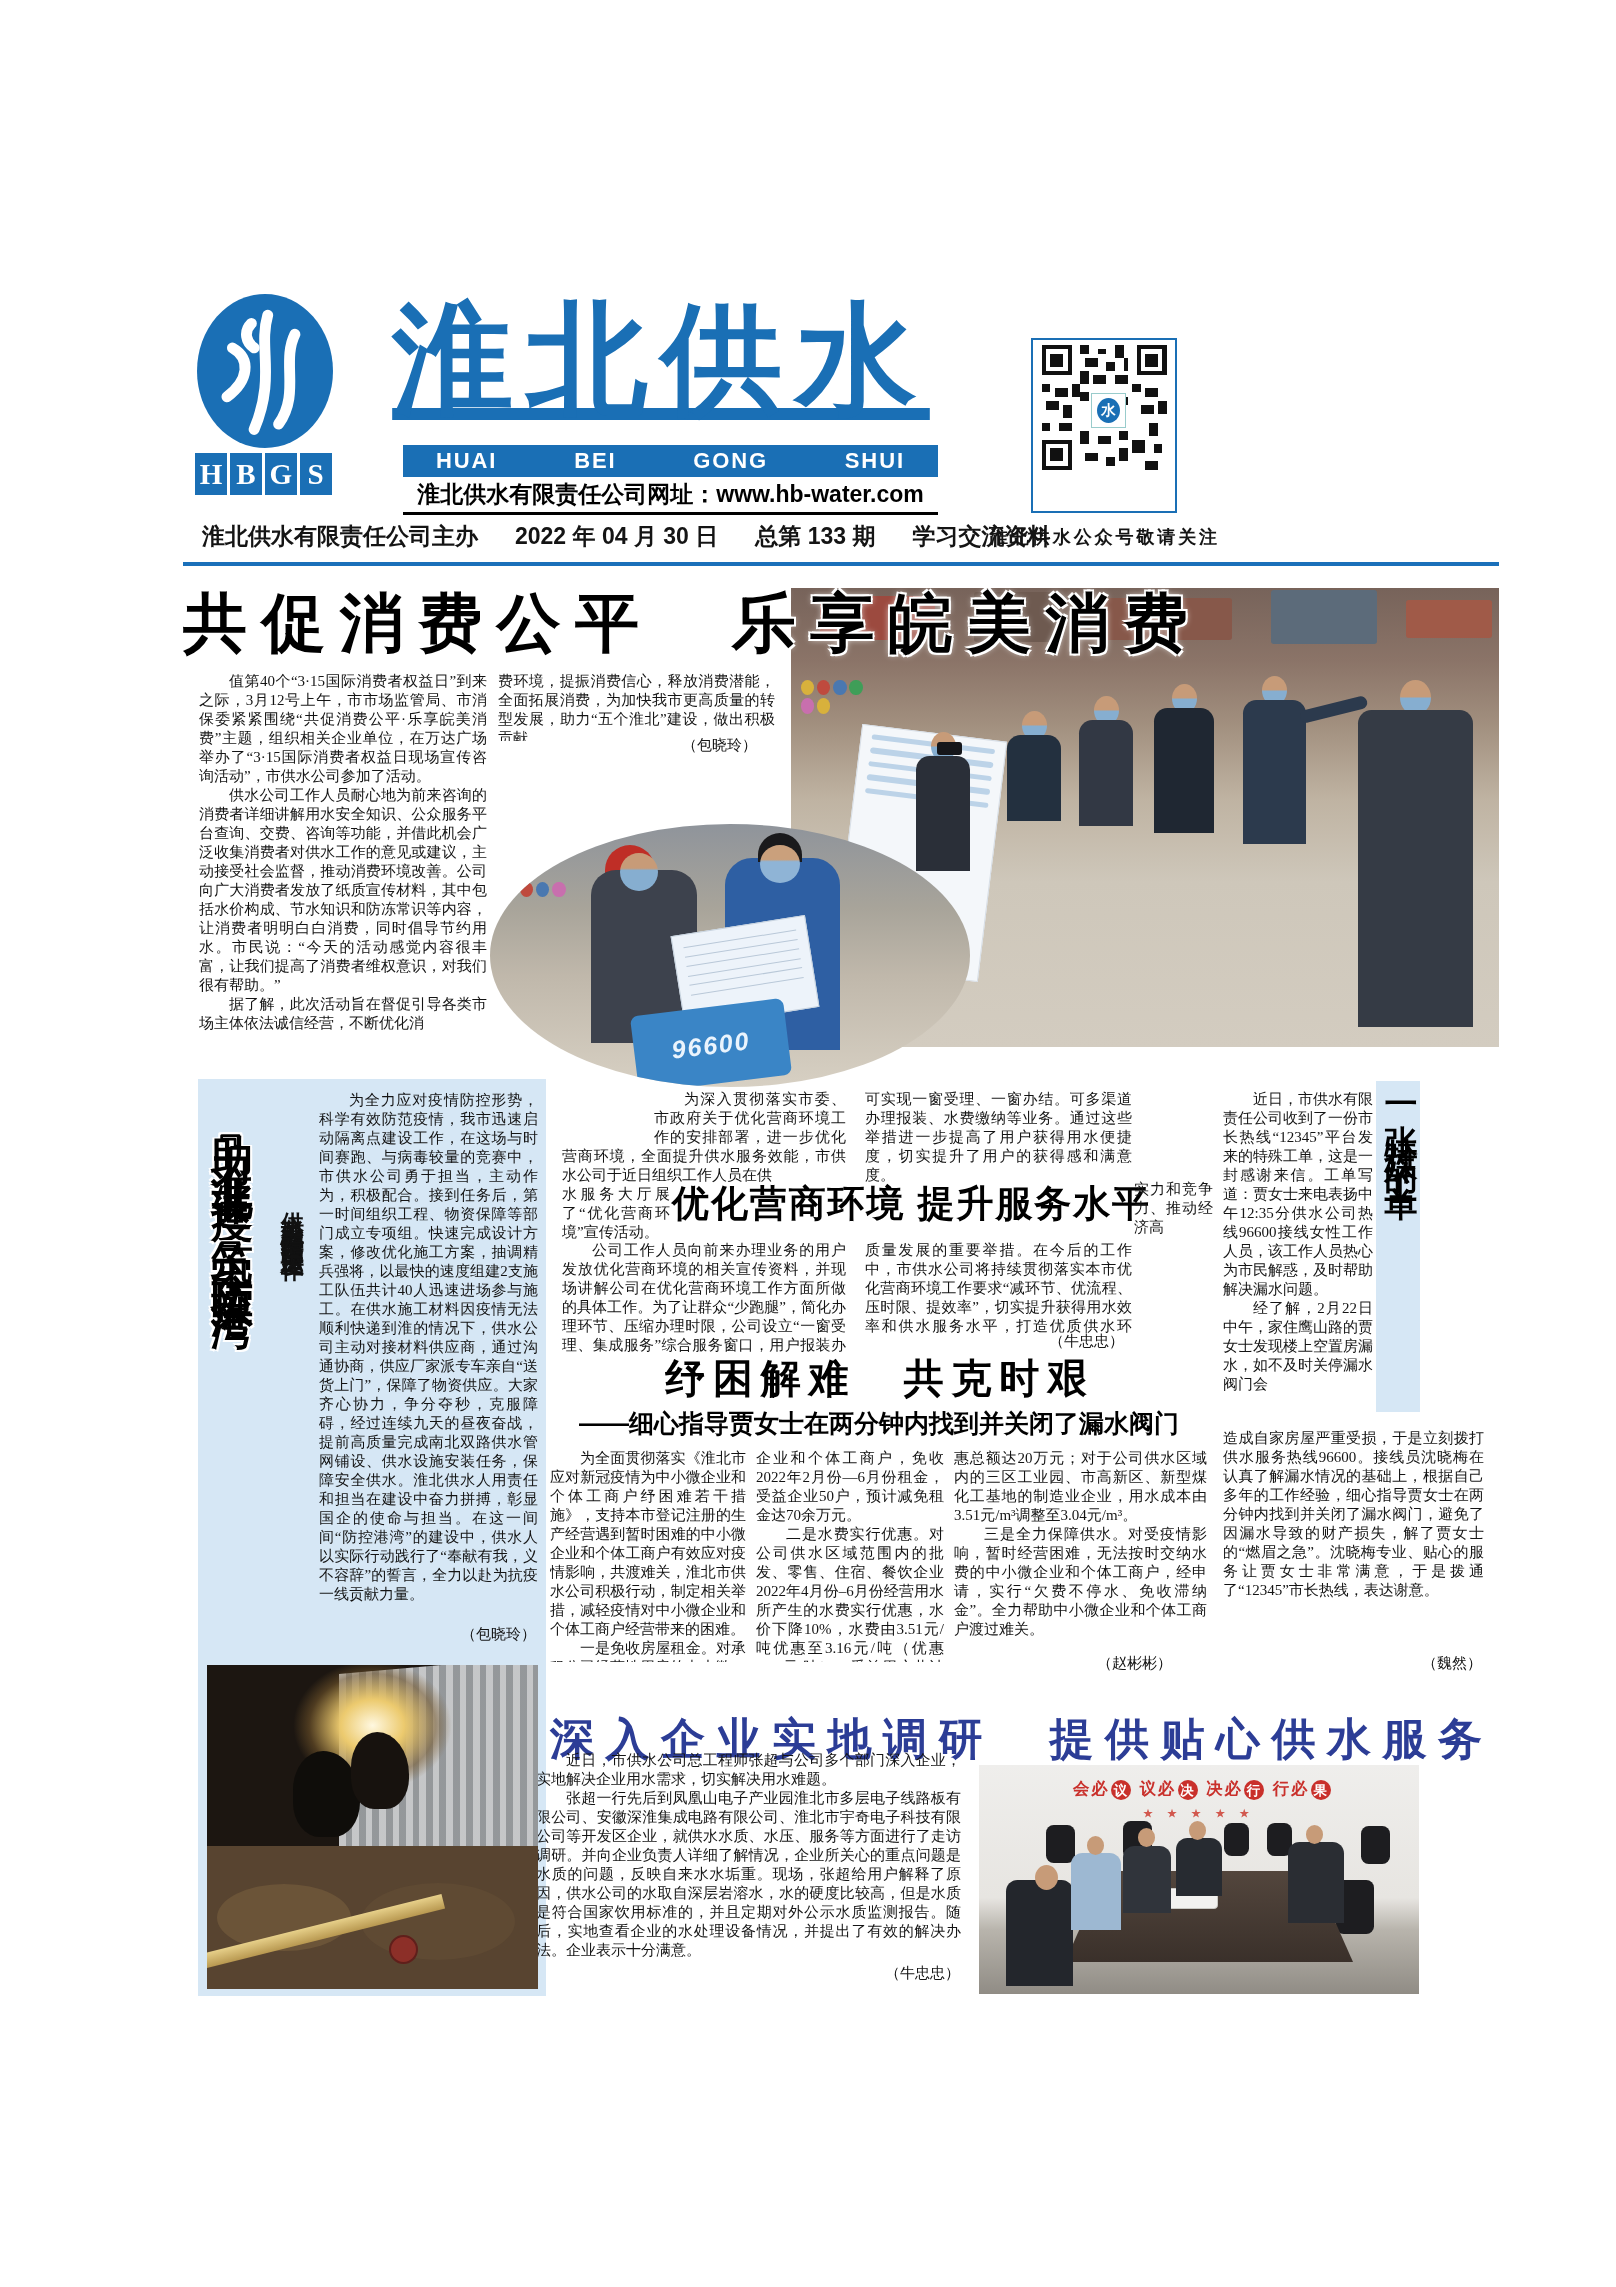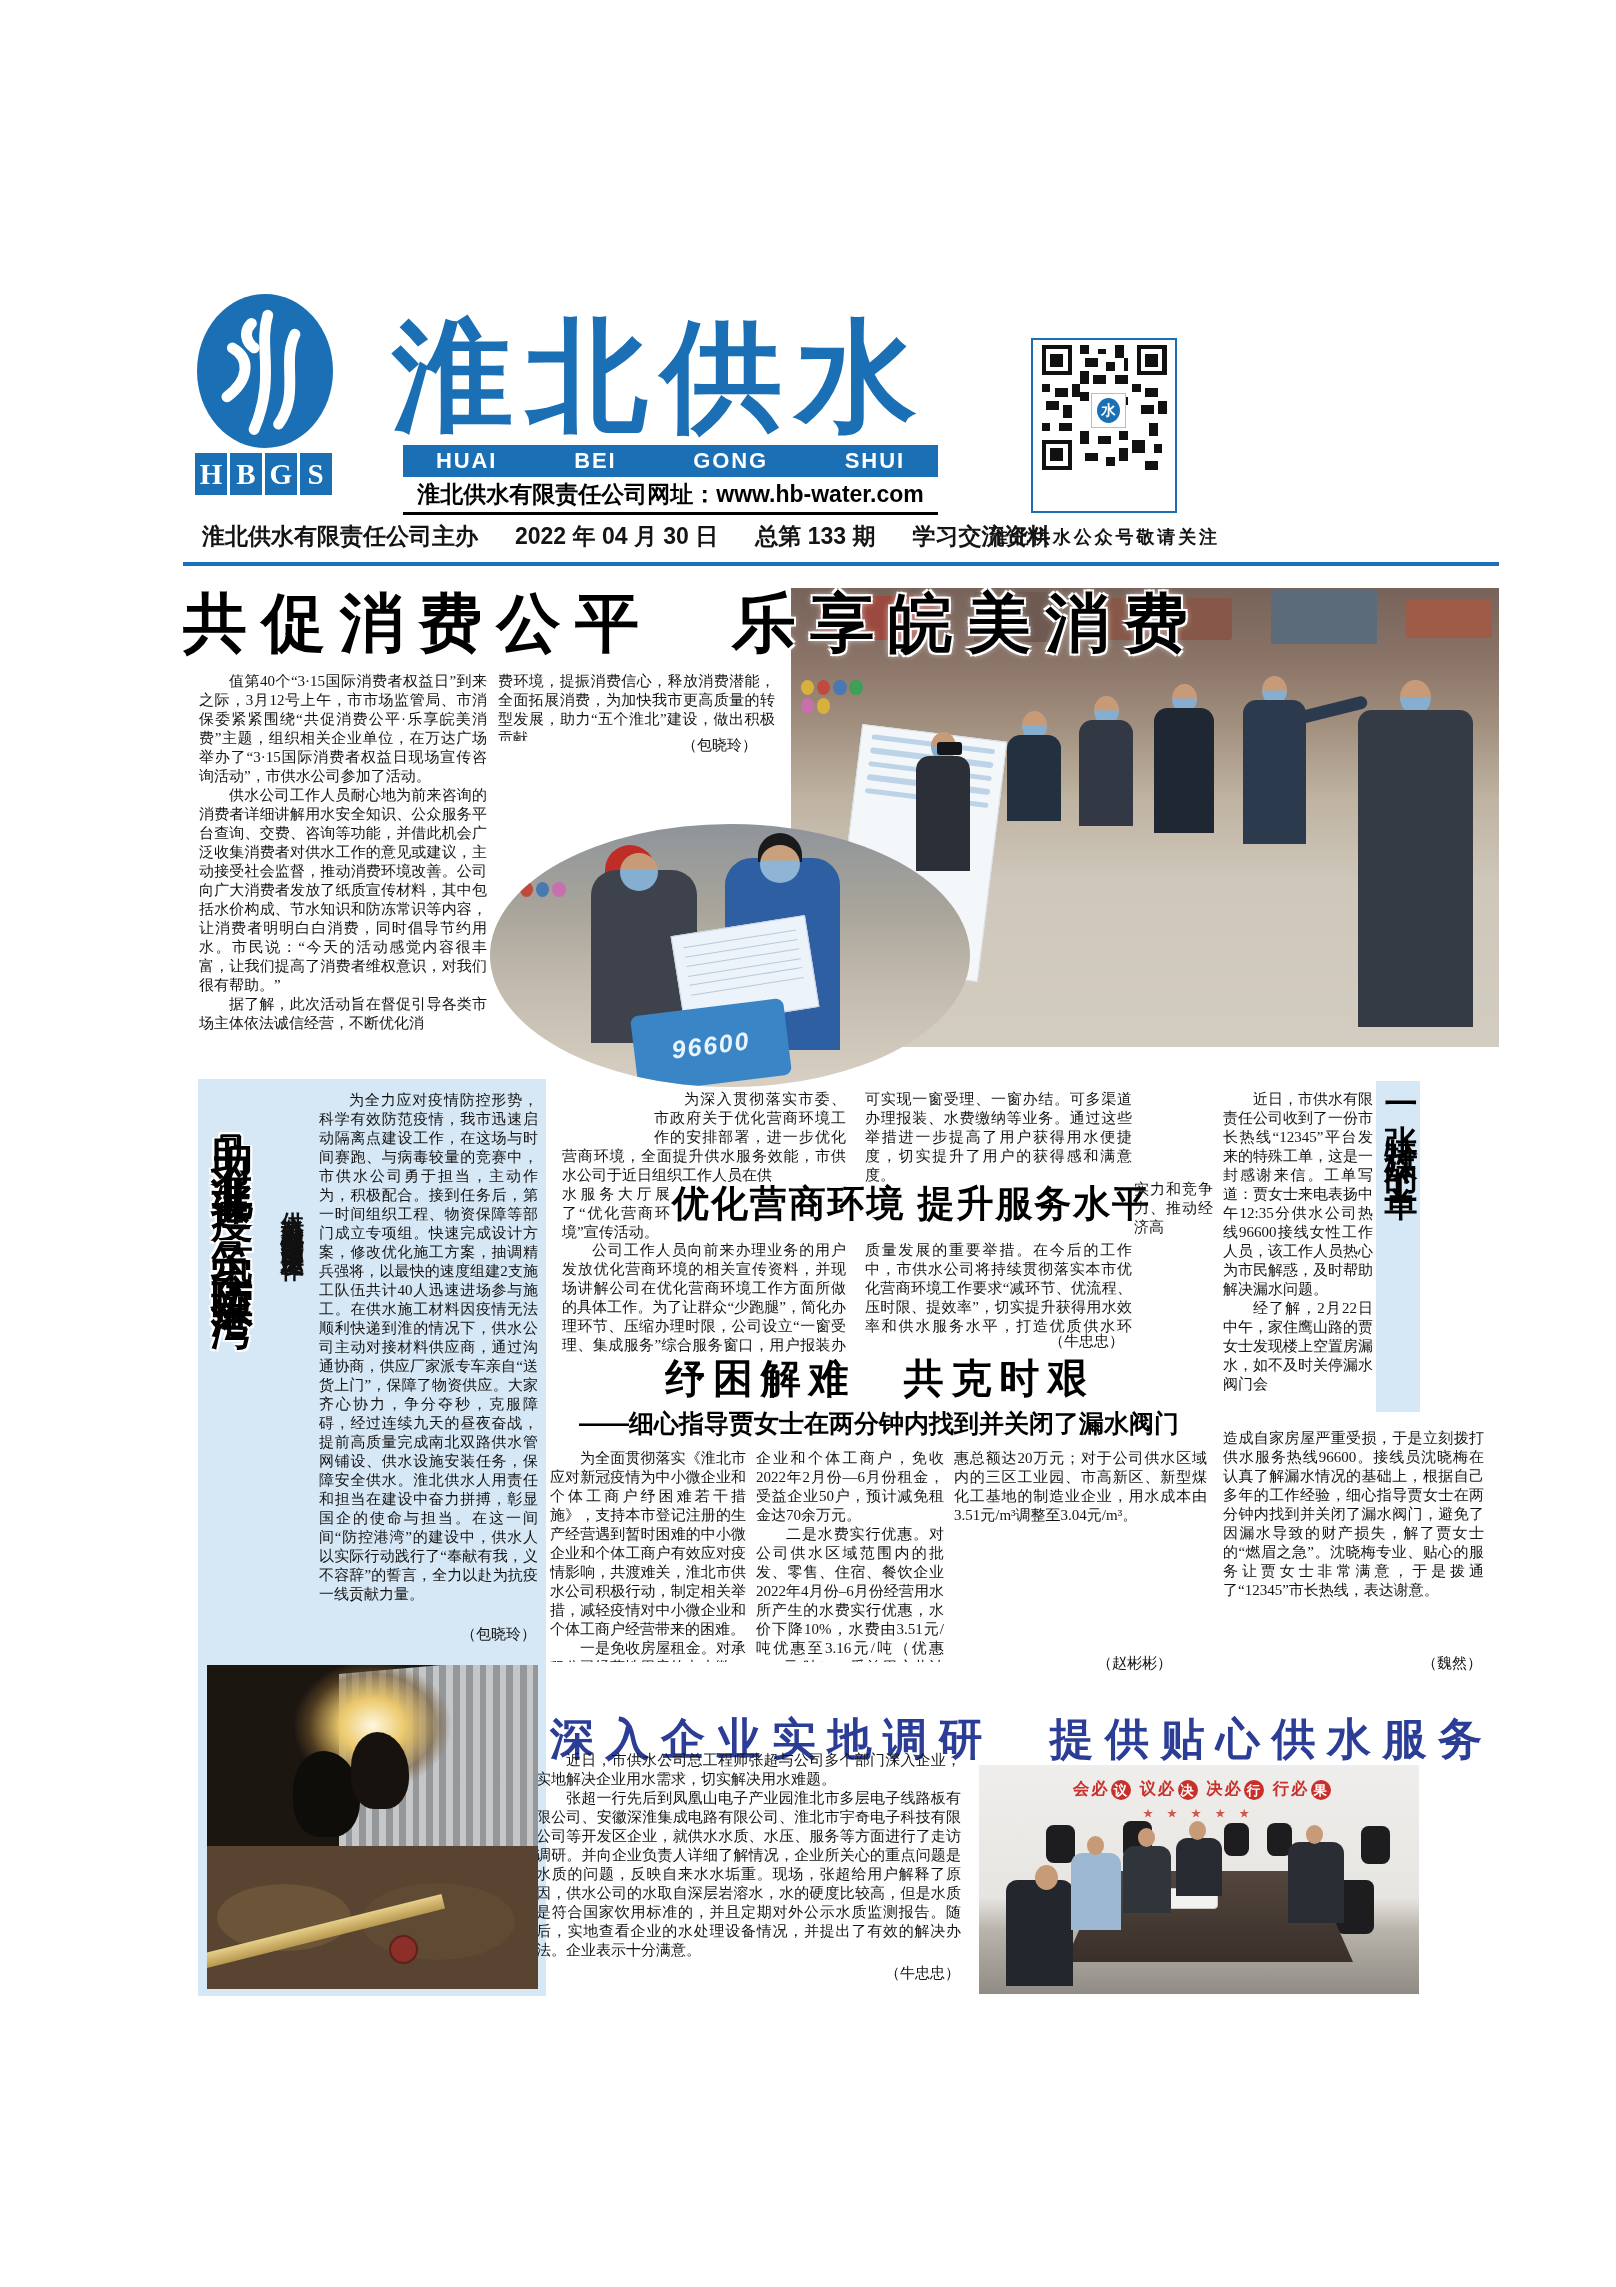--- a/index.html
+++ b/index.html
@@ -4,22 +4,22 @@
 <style>
   html,body{margin:0;padding:0;background:#e9e9e9;}
   .page{position:relative;width:1617px;height:2287px;background:#ffffff;margin:0 auto;overflow:hidden;
         font-family:"Liberation Serif","DejaVu Serif",serif;color:#141414;}
   .abs{position:absolute;}
 
   
   .logo-ellipse{left:197px;top:294px;width:136px;height:154px;border-radius:50%;background:#1a6fb5;}
   .logo-letters{left:195px;top:453px;width:144px;display:flex;gap:2.9px;}
   .logo-letters .lbox{width:32px;height:42px;background:#1a6fb5;color:#fff;font:bold 29px/42px "Liberation Serif",serif;text-align:center;}
-  .mast-title{left:373px;top:294px;width:576px;height:163px;color:#1a6fb5;
-              font:bold 121px/163px "DejaVu Serif","Liberation Serif",serif;letter-spacing:13.4px;text-align:center;white-space:nowrap;}
+  .mast-title{left:373px;top:277px;width:576px;height:163px;color:#1a6fb5;
+              font:bold 121px/163px "DejaVu Serif","Liberation Serif",serif;letter-spacing:13.4px;text-align:center;white-space:nowrap;text-decoration:underline;}
   .pinyin-bar{left:403px;top:445px;width:535px;height:32px;background:#1a6fb5;display:flex;justify-content:space-between;
               padding:0 33px;box-sizing:border-box;color:#fff;font:bold 22px/32px "Liberation Sans",sans-serif;letter-spacing:1.9px;}
   .website{left:403px;top:480px;width:535px;text-align:center;font:bold 23px/29px "Liberation Sans",sans-serif;color:#000;}
   .website-rule{left:403px;top:512px;width:535px;height:2.9px;background:#000;}
   .qr-box{left:1031px;top:338px;width:146px;height:175px;border:2.9px solid #1a6fb5;background:#fff;box-sizing:border-box;padding:4.8px;}
   .qr-box svg{width:100%;height:125px;display:block;}
   .qr-logo{position:absolute;left:58px;top:53px;width:33px;height:33px;background:#fff;border:1px solid #9cc;
            display:flex;align-items:center;justify-content:center;}
   .qr-logo .dot{width:23px;height:25px;border-radius:50%;background:#1a6fb5;color:#fff;font:bold 14.4px/25px serif;text-align:center;}
   .qr-caption{left:980px;top:526px;width:250px;text-align:center;font:bold 18px/23px "Liberation Sans",sans-serif;letter-spacing:2.9px;}
@@ -335,20 +335,21 @@
   <div class="txt" style="left:550px;top:1449px;width:196px;height:213px;">
     <p>为全面贯彻落实《淮北市应对新冠疫情为中小微企业和个体工商户纾困难若干措施》，支持本市登记注册的生产经营遇到暂时困难的中小微企业和个体工商户有效应对疫情影响，共渡难关，淮北市供水公司积极行动，制定相关举措，减轻疫情对中小微企业和个体工商户经营带来的困难。</p>
     <p>一是免收房屋租金。对承租公司经营性用房的中小微</p>
   </div>
   <div class="txt" style="left:756px;top:1449px;width:188px;height:213px;">
     <p class="cont">企业和个体工商户，免收2022年2月份—6月份租金，受益企业50户，预计减免租金达70余万元。</p>
     <p>二是水费实行优惠。对公司供水区域范围内的批发、零售、住宿、餐饮企业2022年4月份–6月份经营用水所产生的水费实行优惠，水价下降10%，水费由3.51元/吨优惠至3.16元/吨（优惠0.35元/吨），受益用户共计约1.5万户，水费优</p>
   </div>
   <div class="txt" style="left:954px;top:1449px;width:253px;height:206px;">
     <p class="cont">惠总额达20万元；对于公司供水区域内的三区工业园、市高新区、新型煤化工基地的制造业企业，用水成本由3.51元/m³调整至3.04元/m³。</p>
+    <p>三是全力保障供水。对受疫情影响，暂时经营困难，无法按时交纳水费的中小微企业和个体工商户，经申请，实行“欠费不停水、免收滞纳金”。全力帮助中小微企业和个体工商户渡过难关。</p>
   </div>
   <div class="byline" style="left:926px;top:1654px;width:246px;">（赵彬彬）</div>
 
   <div class="abs strip"></div>
   <div class="abs strip-title">一张特殊的工单</div>
   <div class="txt" style="left:1223px;top:1090px;width:150px;height:336px;">
     <p>近日，市供水有限责任公司收到了一份市长热线“12345”平台发来的特殊工单，这是一封感谢来信。工单写道：贾女士来电表扬中午12:35分供水公司热线96600接线女性工作人员，该工作人员热心为市民解惑，及时帮助解决漏水问题。</p>
     <p>经了解，2月22日中午，家住鹰山路的贾女士发现楼上空置房漏水，如不及时关停漏水阀门会</p>
   </div>
   <div class="txt" style="left:1223px;top:1429px;width:261px;height:227px;">

